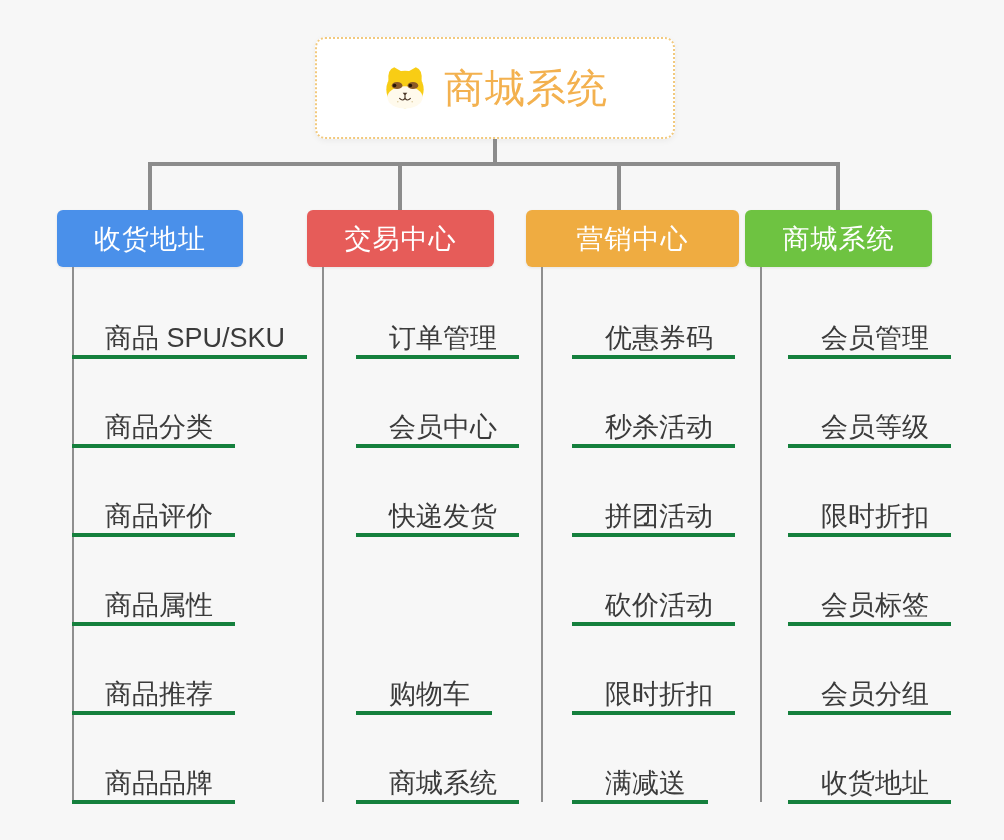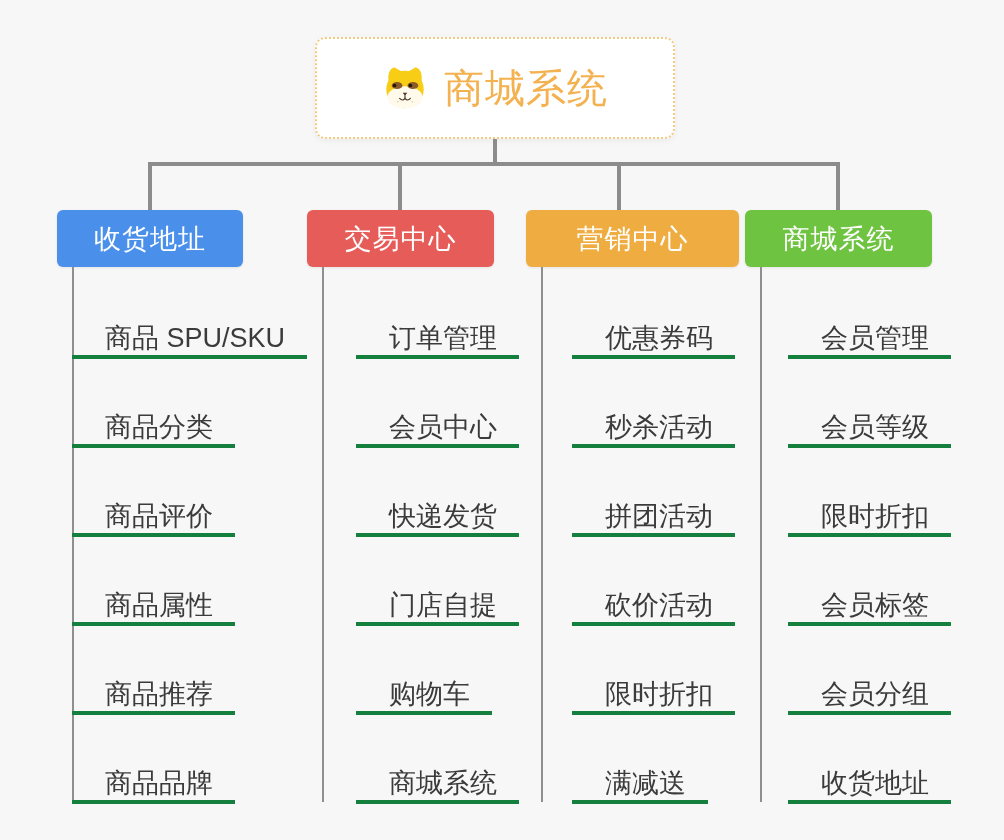--- a/index.html
+++ b/index.html
@@ -133,21 +133,20 @@
   <div class="leaf col-0 row-0">商品 SPU/SKU</div>
   <div class="leaf col-0 row-1">商品分类</div>
   <div class="leaf col-0 row-2">商品评价</div>
   <div class="leaf col-0 row-3">商品属性</div>
   <div class="leaf col-0 row-4">商品推荐</div>
   <div class="leaf col-0 row-5">商品品牌</div>
 
   <div class="leaf col-1 row-0">订单管理</div>
   <div class="leaf col-1 row-1">会员中心</div>
   <div class="leaf col-1 row-2">快递发货</div>
-  <div class="leaf col-1 row-3">门店自提</div>
   <div class="leaf col-1 row-4">购物车</div>
   <div class="leaf col-1 row-5">商城系统</div>
 
   <div class="leaf col-2 row-0">优惠券码</div>
   <div class="leaf col-2 row-1">秒杀活动</div>
   <div class="leaf col-2 row-2">拼团活动</div>
   <div class="leaf col-2 row-3">砍价活动</div>
   <div class="leaf col-2 row-4">限时折扣</div>
   <div class="leaf col-2 row-5">满减送</div>
 

